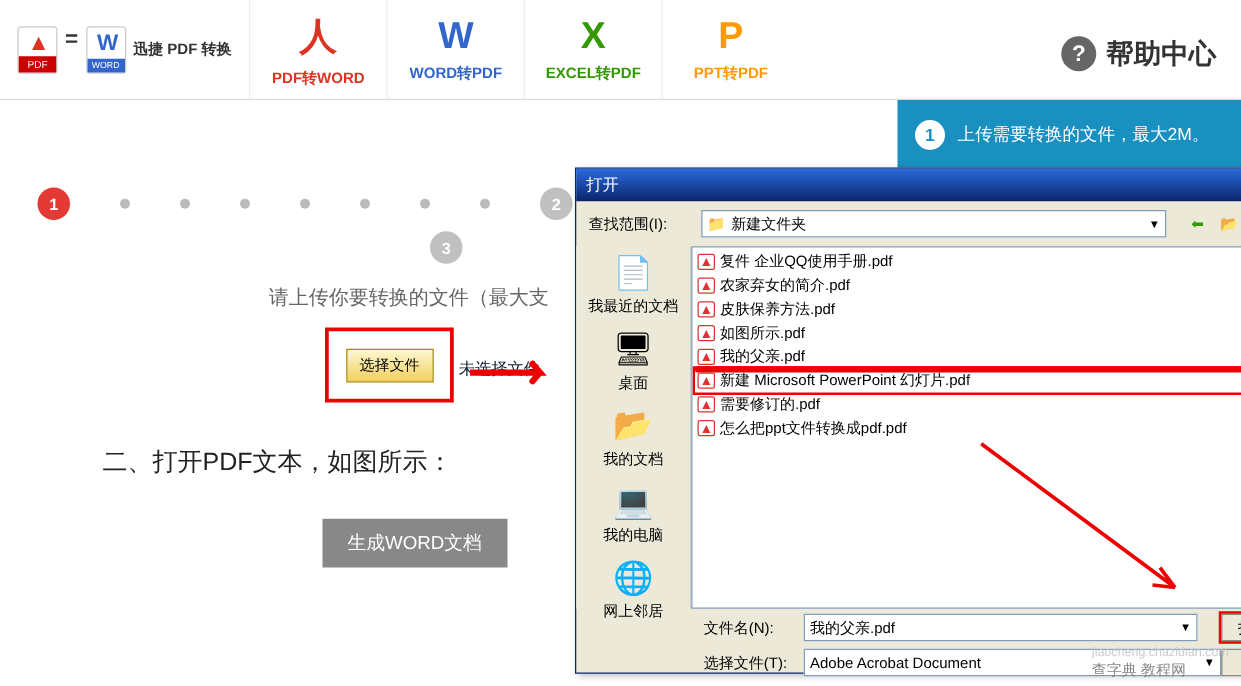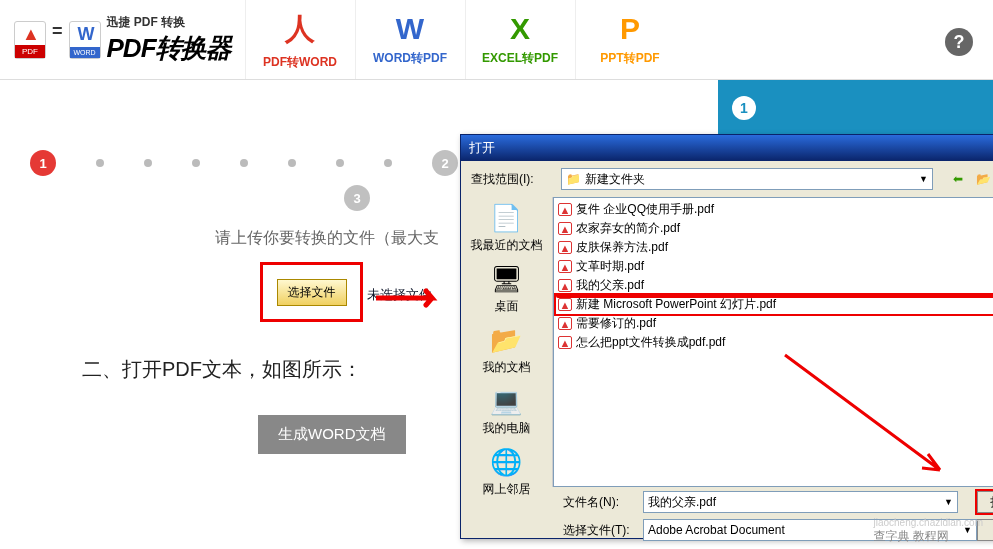--- a/index.html
+++ b/index.html
@@ -100,21 +100,20 @@
 
 <div class="header">
   <div class="logo">
     <div class="logo-icons">
       <div class="pdf-badge"></div>
       <span class="eq">=</span>
       <div class="word-badge"></div>
     </div>
     <div class="logo-text">
       <div class="sub">迅捷 PDF 转换</div>
-      <div class="main">PDF转换器</div>
     </div>
   </div>
   <div class="tabs">
     <div class="tab pdf">
       <span class="icon">人</span>
       <span>PDF转WORD</span>
     </div>
     <div class="tab word">
       <span class="icon">W</span>
       <span>WORD转PDF</span>
@@ -123,26 +122,28 @@
       <span class="icon">X</span>
       <span>EXCEL转PDF</span>
     </div>
     <div class="tab ppt">
       <span class="icon">P</span>
       <span>PPT转PDF</span>
     </div>
   </div>
   <div class="help">
     <span class="help-icon">?</span>
+    <span>帮助中心</span>
   </div>
 </div>
 
 <div class="steps-box">
   <div class="step-row">
     <span class="step-num">1</span>
+    <span>上传需要转换的文件，最大2M。</span>
   </div>
 </div>
 
 <div class="dots">
   <span class="dot big">1</span>
   <span class="dot"></span>
   <span class="dot"></span>
   <span class="dot"></span>
   <span class="dot"></span>
   <span class="dot"></span>
@@ -219,21 +220,21 @@
       <div class="filerow">
           <span class="fic">▲</span>
           <span>农家弃女的简介.pdf</span>
         </div>
       <div class="filerow">
           <span class="fic">▲</span>
           <span>皮肤保养方法.pdf</span>
         </div>
       <div class="filerow">
           <span class="fic">▲</span>
-          <span>文革时期.pdf</span>
+          <span>如图所示.pdf</span>
         </div>
       <div class="filerow selected">
           <span class="fic">▲</span>
           <span>我的父亲.pdf</span>
           <span class="red-underline"></span>
         </div>
       <div class="filerow red-box-row">
           <span class="fic">▲</span>
           <span>新建 Microsoft PowerPoint 幻灯片.pdf</span>
         </div>

